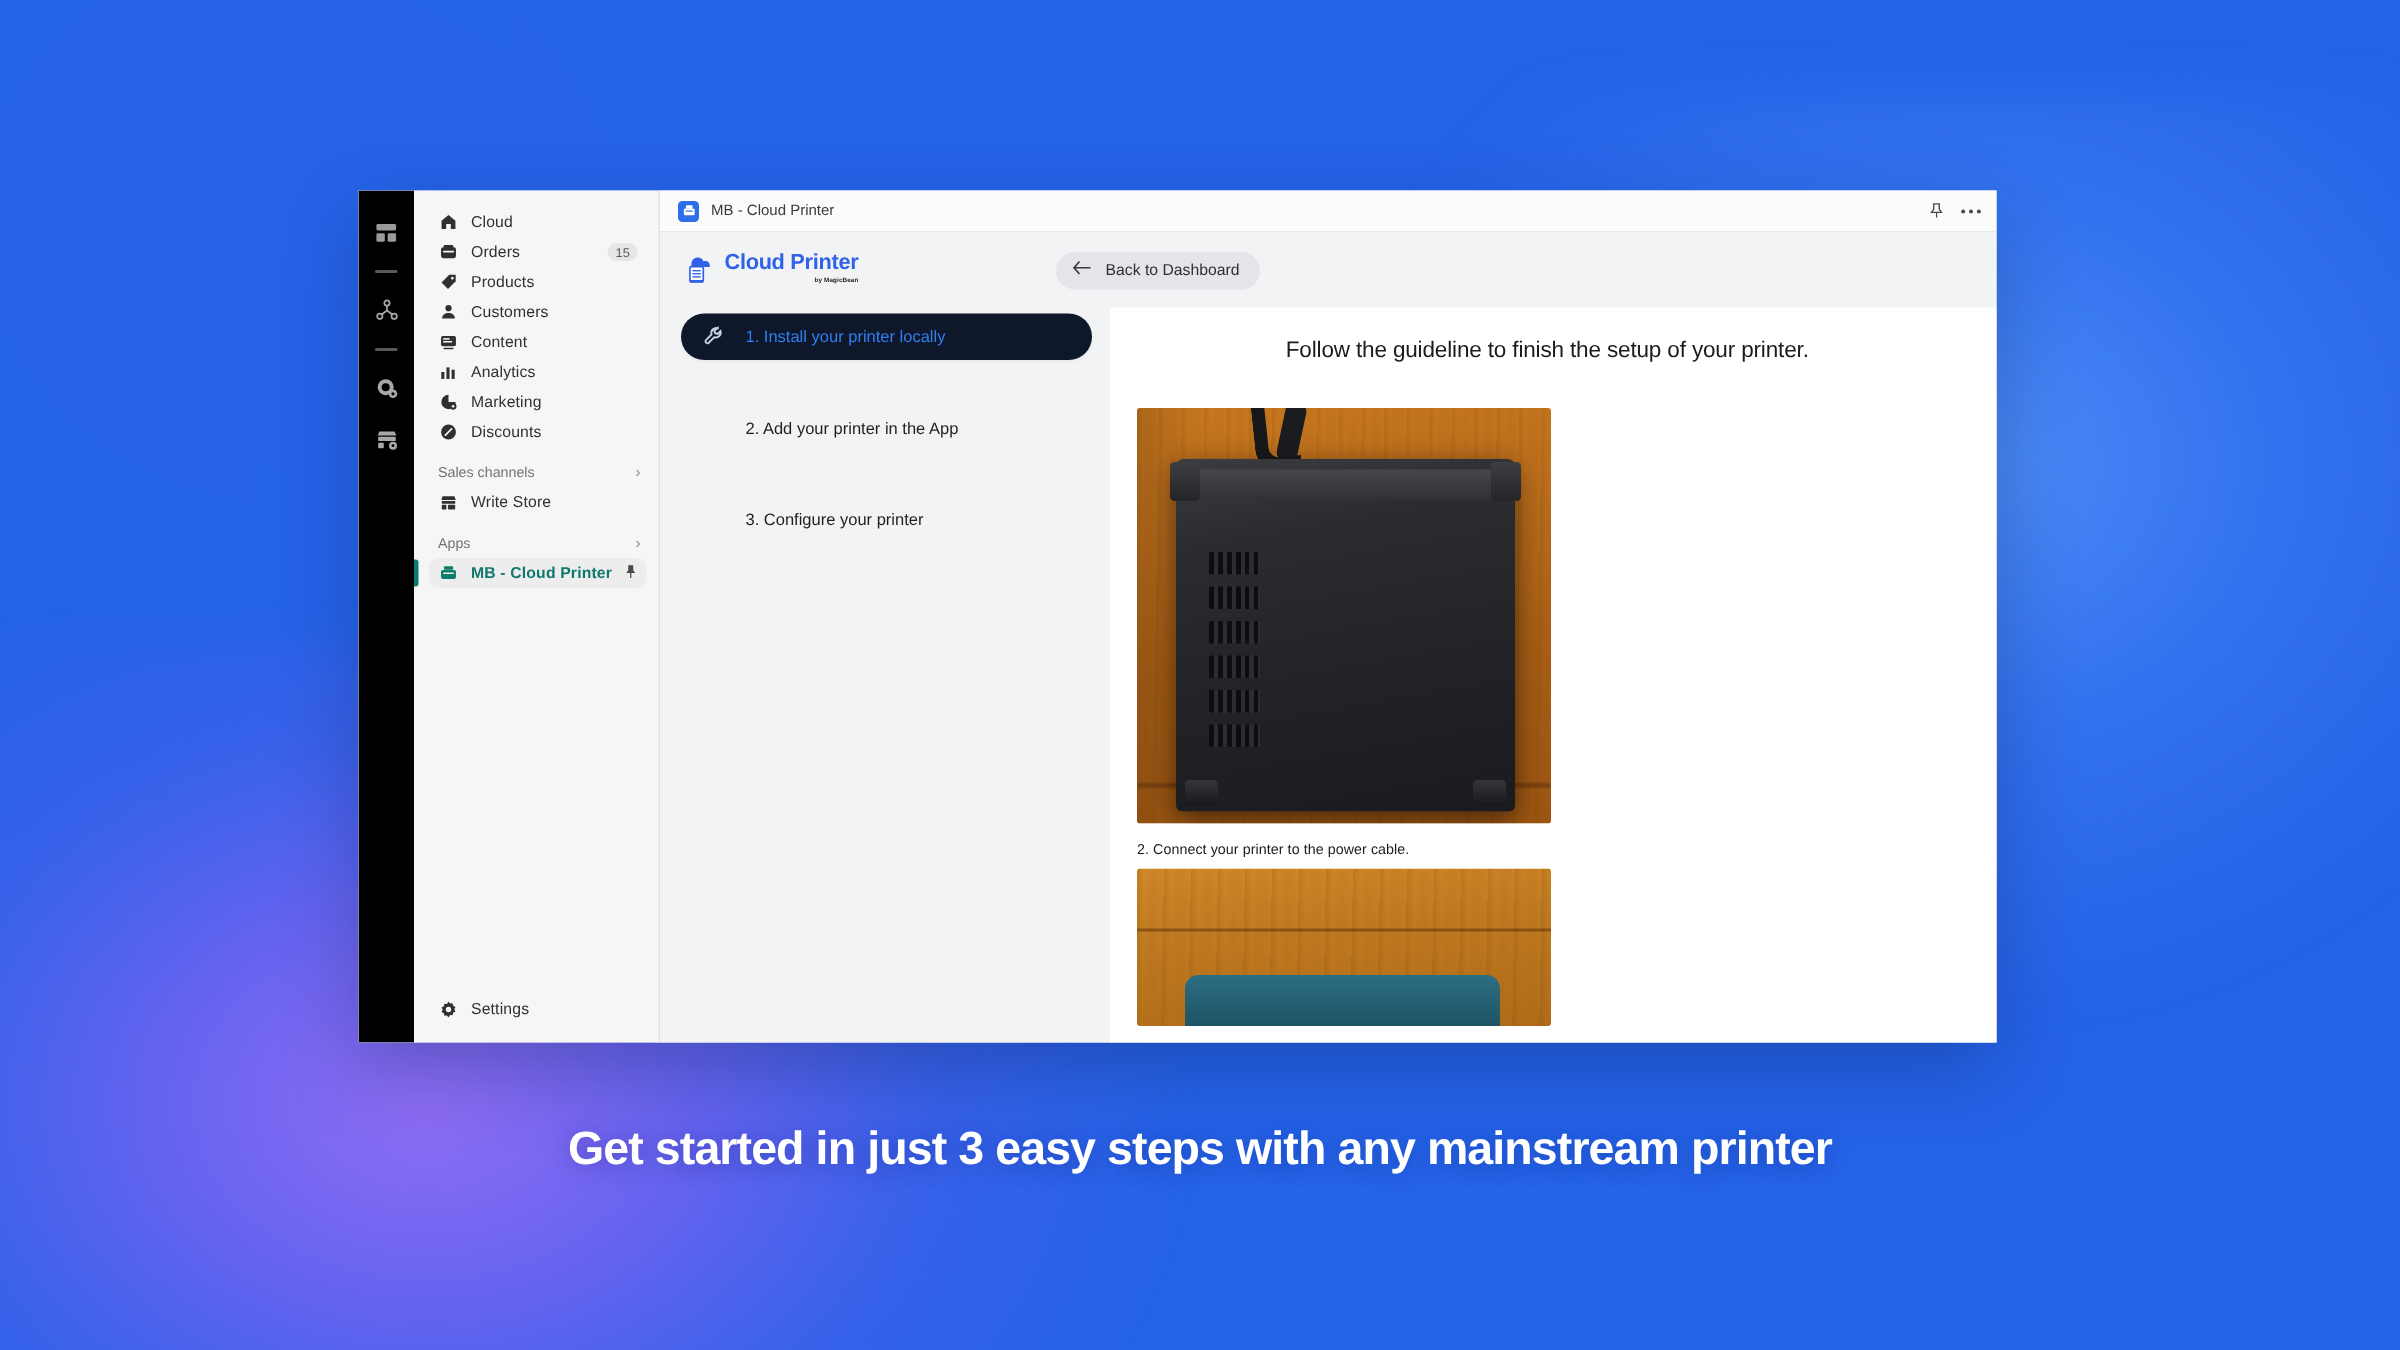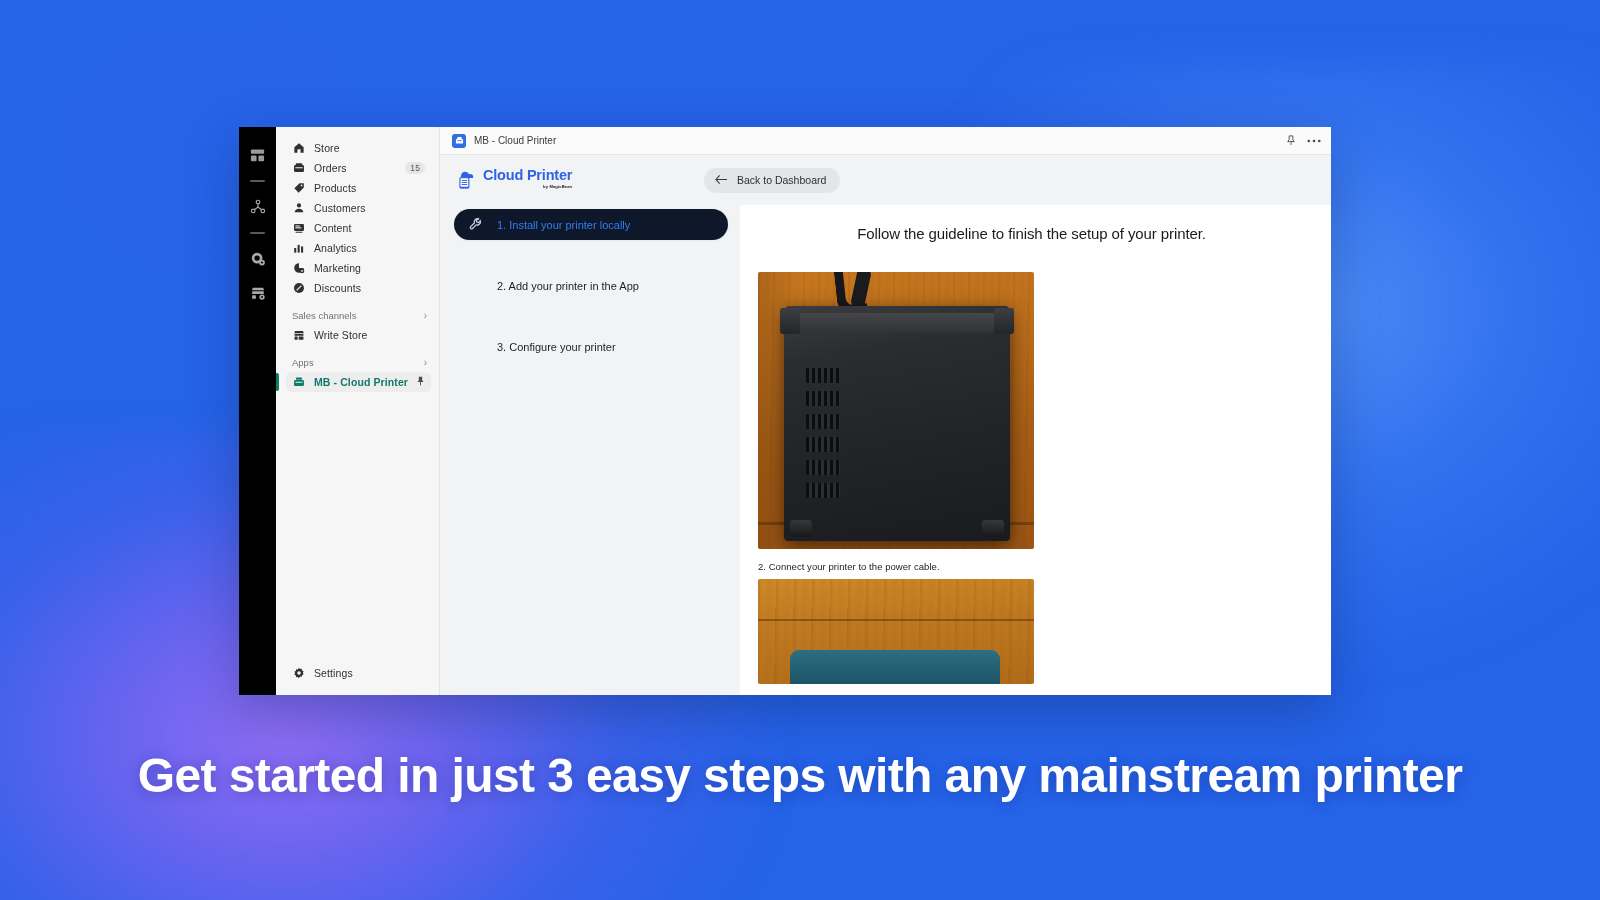--- a/index.html
+++ b/index.html
@@ -420,21 +420,21 @@
     background: linear-gradient(180deg, #2C6E82 0%, #20586A 55%, #174354 100%);
     border-radius: 9px 9px 3px 3px;
   }
 
   
   #caption {
     position: absolute;
     left: 0; right: 0; top: 748px;
     text-align: center;
     color: #ffffff;
-    font-size: 48px;
+    font-size: 31px;
     font-weight: bold;
     letter-spacing: -0.6px;
     font-family: "Liberation Sans", sans-serif;
     text-shadow: 0 2px 14px rgba(20,30,110,0.35);
   }
 </style>
 </head>
 <body>
 
 <div id="stage">
@@ -482,21 +482,21 @@
     </div>
 
     <div class="nav">
 
       <div class="nav-item">
         <span class="ni">
           <svg width="12" height="12" viewBox="0 0 14 14">
               <path d="M7 1.6 1.6 6.1v6.3h3.6V8.6h3.6v3.8h3.6V6.1L7 1.6z" fill="#303030"></path>
             </svg>
         </span>
-        <span class="nlabel">Store</span>
+        <span class="nlabel">Cloud</span>
       </div>
 
       <div class="nav-item">
         <span class="ni">
           <svg width="12" height="12" viewBox="0 0 14 14">
               <rect x="1.2" y="3.4" width="11.6" height="8.4" rx="1.6" fill="#303030"></rect>
               <rect x="3.2" y="1.6" width="7.6" height="2.4" rx="1" fill="#303030"></rect>
               <rect x="2.6" y="6" width="8.8" height="1.3" rx="0.6" fill="#F6F6F7"></rect>
             </svg>
         </span>

